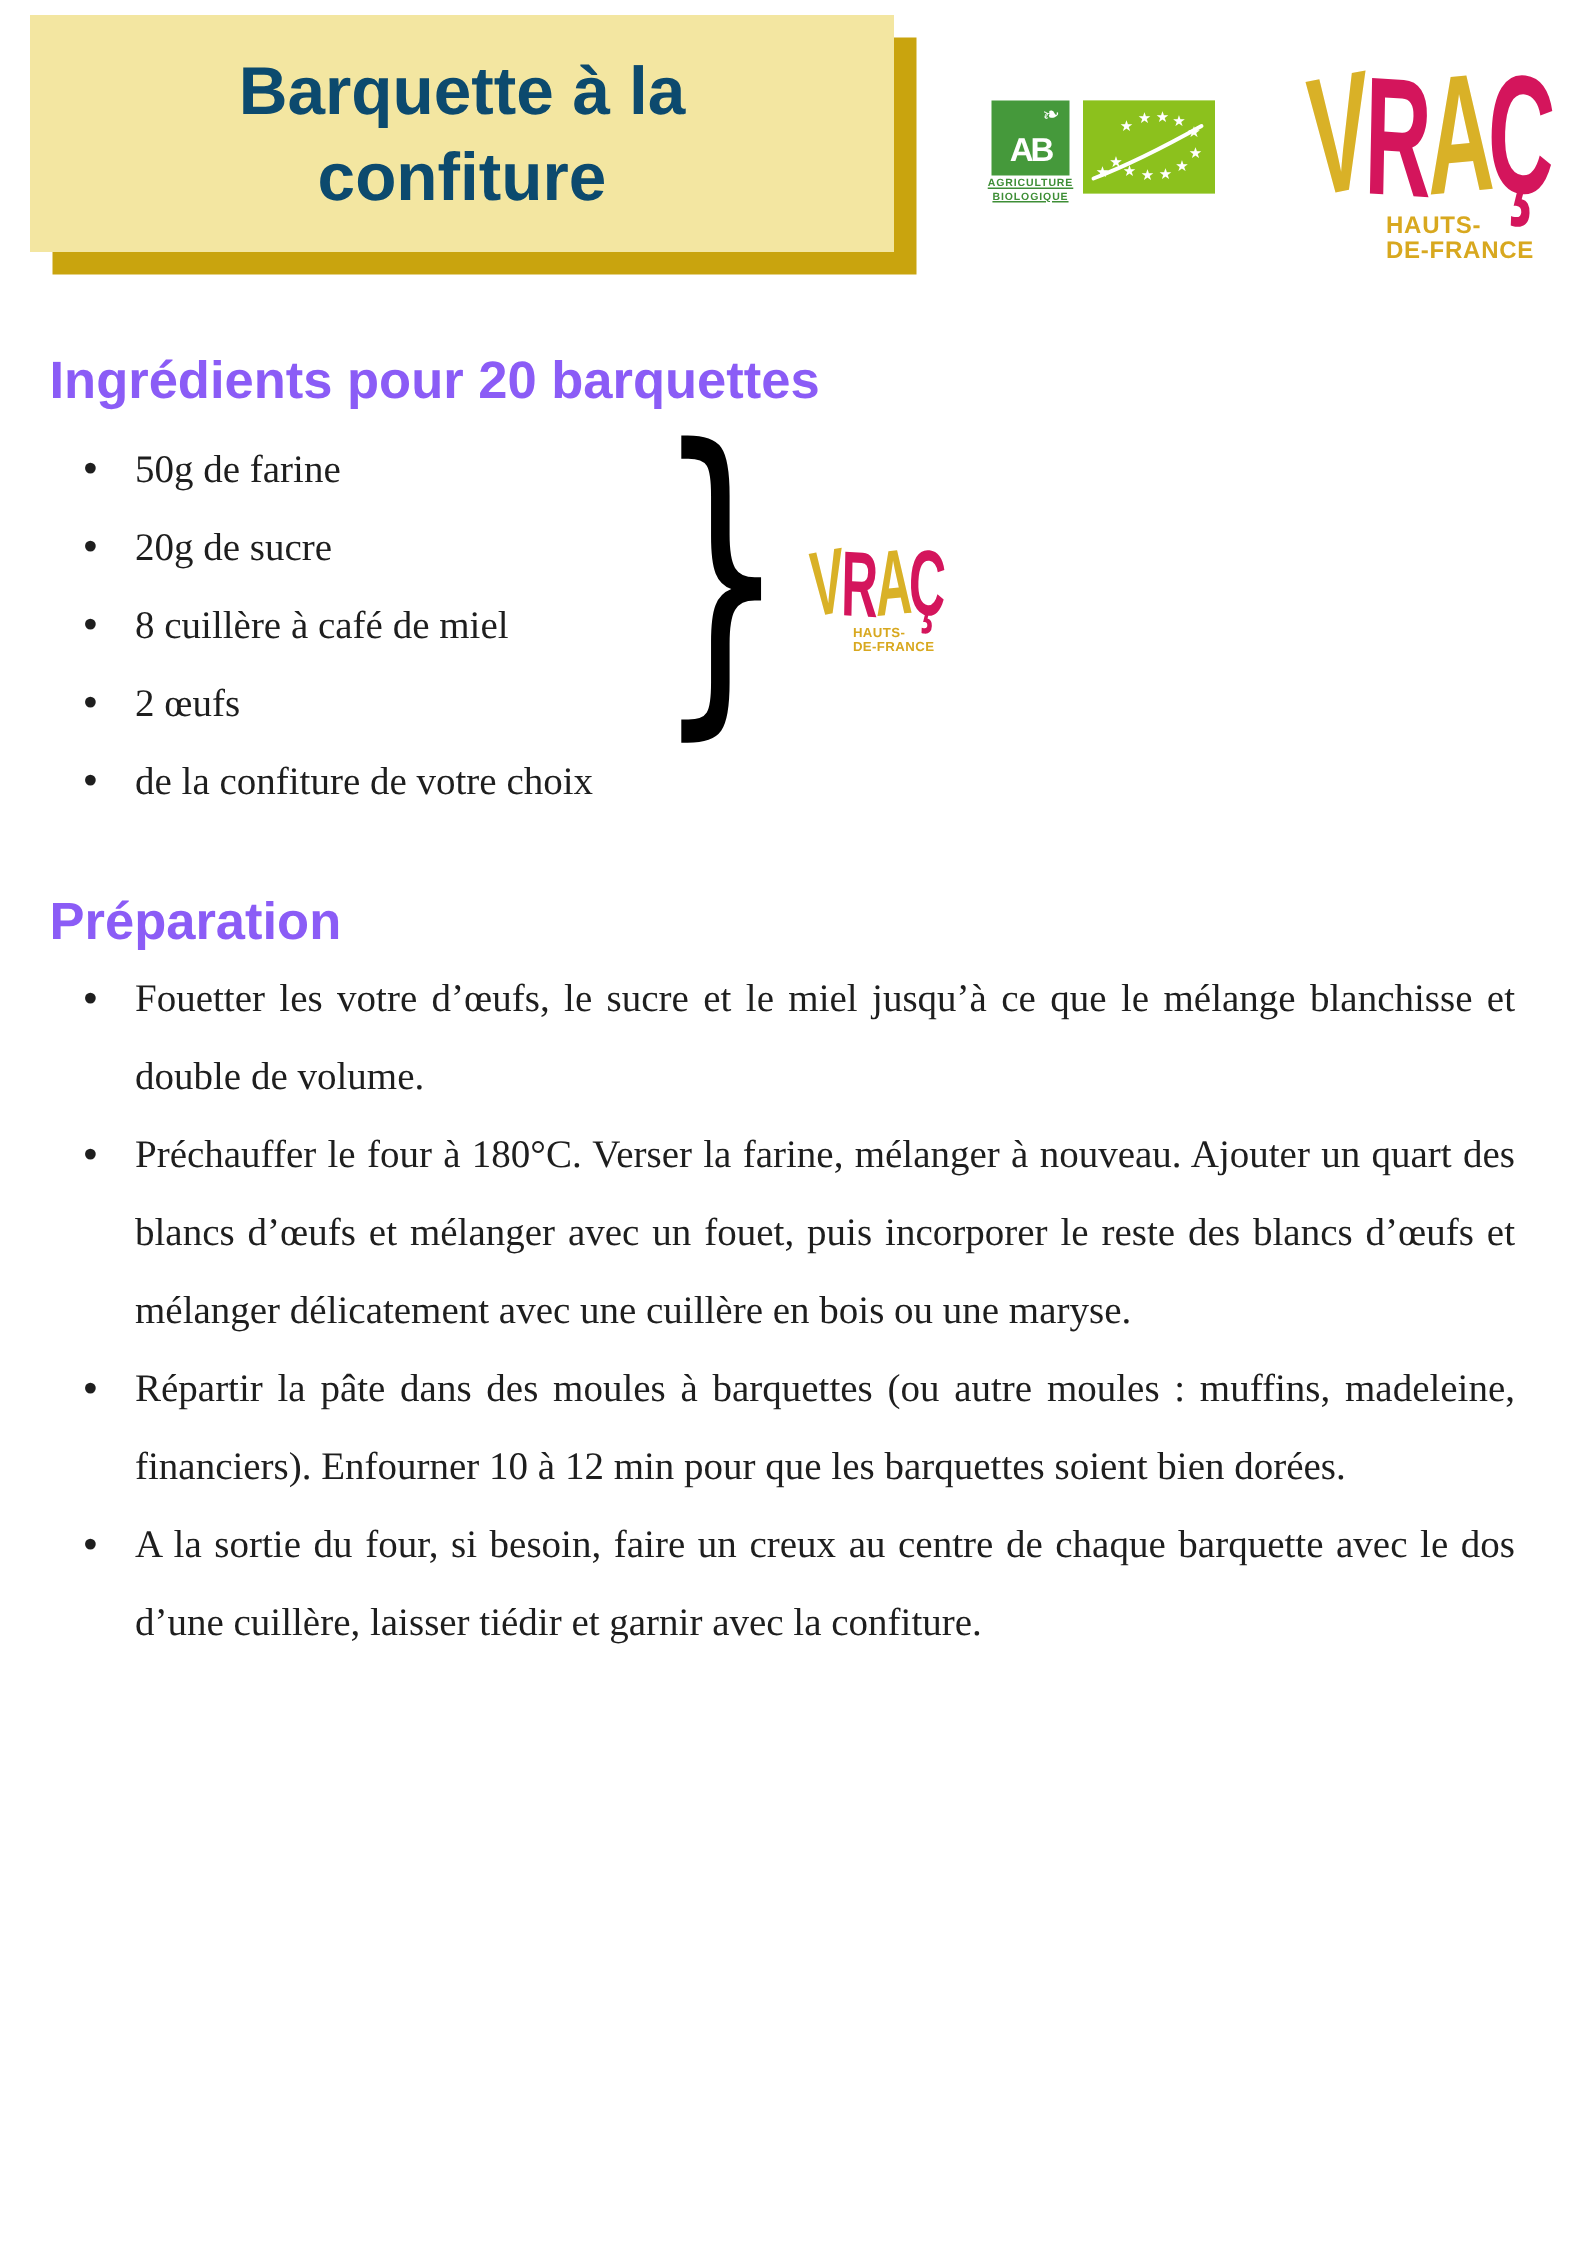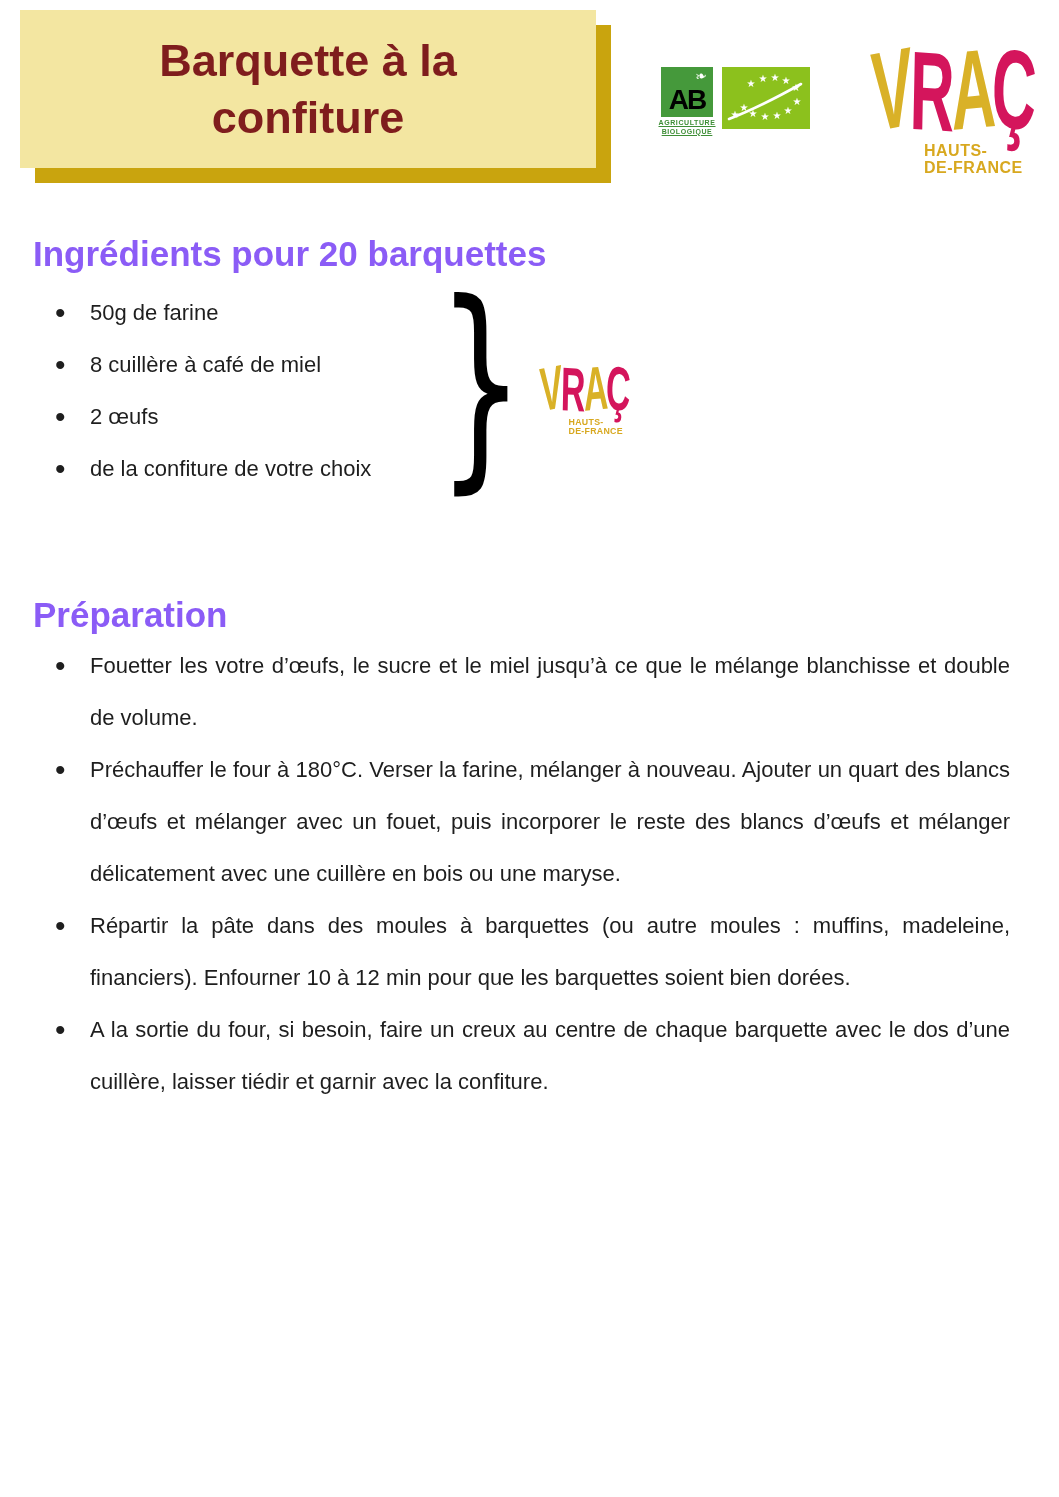--- a/index.html
+++ b/index.html
@@ -3,28 +3,28 @@
 <meta charset="utf-8">
 <style>
   html,body{margin:0;padding:0;background:#fff;}
   body{width:1059px;height:1497px;position:relative;overflow:hidden;
        font-family:"Liberation Sans","DejaVu Sans",sans-serif;color:#1e1e1e;}
 
   
   .banner{position:absolute;left:20px;top:10px;width:576px;height:158px;
           background:#F3E6A1;box-shadow:15px 15px 0 0 #C9A40E;
           display:flex;flex-direction:column;align-items:center;justify-content:center;}
-  .banner .t{font-size:45px;font-weight:bold;color:#7f1d1d;line-height:57px;}
+  .banner .t{font-size:45px;font-weight:bold;color:#0c4a6e;line-height:57px;}
 
   
   .ab-group{position:absolute;left:660px;top:67px;display:flex;align-items:flex-start;gap:8px;}
   .ab-left{width:54px;display:flex;flex-direction:column;align-items:center;}
   .ab-square{width:52px;height:50px;background:#45993B;position:relative;
              display:flex;align-items:flex-end;justify-content:center;}
-  .ab-square .ab-txt{color:#000000;font-weight:bold;font-size:28px;line-height:34px;letter-spacing:-2px;}
+  .ab-square .ab-txt{color:#ffffff;font-weight:bold;font-size:22px;line-height:34px;letter-spacing:-2px;}
   .ab-leaf{position:absolute;top:1px;right:6px;font-size:14px;color:#fff;transform:rotate(-12deg);}
   .ab-caption{margin-top:2px;color:#3E8E36;font-size:7px;font-weight:bold;letter-spacing:0.6px;
               text-align:center;line-height:8.5px;text-decoration:underline;white-space:nowrap;}
   .eu-panel{width:88px;height:62px;background:#8CC11D;}
   .eu-panel svg{display:block;}
 
   
   .vrac{position:absolute;left:872px;top:34px;width:180px;}
   .vrac-letters{transform:scale(0.55,1);transform-origin:left top;white-space:nowrap;
                 font-weight:bold;letter-spacing:-6px;height:122px;}
@@ -38,21 +38,21 @@
   .vrac-region{margin-left:52px;margin-top:-14px;color:#D8A81F;font-weight:bold;
                font-size:16px;line-height:17px;letter-spacing:0.5px;}
   .vrac.small{left:540px;top:358px;transform:scale(0.55);transform-origin:left top;}
 
   
   .sec-heading{position:absolute;left:33px;font-size:35px;font-weight:bold;color:#8b5cf6;line-height:42px;}
   #ing-heading{top:233px;}
   #prep-heading{top:594px;}
 
   ul.doc-list{position:absolute;left:33px;margin:0;padding:0;list-style:none;width:977px;}
-  ul.doc-list li{position:relative;padding-left:57px;font-size:22px;line-height:52px;}
+  ul.doc-list li{position:relative;padding-left:57px;font-size:26px;line-height:52px;font-family:Liberation Serif, serif;}
   ul.doc-list li::before{content:"•";position:absolute;left:22px;top:0;font-size:30px;line-height:52px;color:#1e1e1e;}
   #ing-list{top:287px;width:520px;}
   #prep-list{top:640px;}
   #prep-list li{text-align:justify;}
 
   
   .brace{position:absolute;left:437px;top:272px;font-family:"DejaVu Sans",sans-serif;
          font-size:222px;line-height:222px;color:#000;transform:scaleX(0.62);
          transform-origin:left top;font-weight:normal;}
 </style>
@@ -104,20 +104,21 @@
   <div class="vrac-region">
     <div>HAUTS-</div>
     <div>DE-FRANCE</div>
   </div>
 </div>
 
 <div class="sec-heading" id="ing-heading">Ingrédients pour 20 barquettes</div>
 
 <ul class="doc-list" id="ing-list">
   <li>50g de farine</li>
+  <li>20g de sucre</li>
   <li>8 cuillère à café de miel</li>
   <li>2 œufs</li>
   <li>de la confiture de votre choix</li>
 </ul>
 
 <span class="brace">}</span>
 
 <div class="vrac small">
   <div class="vrac-letters">
     <span class="vl yellow rot1">V</span><span class="vl pink rot2">R</span><span class="vl yellow rot3">A</span><span class="vl pink rot4">Ç</span>

